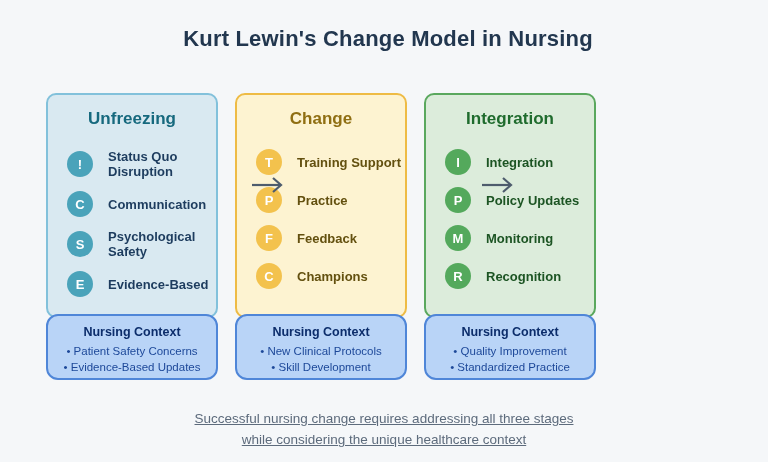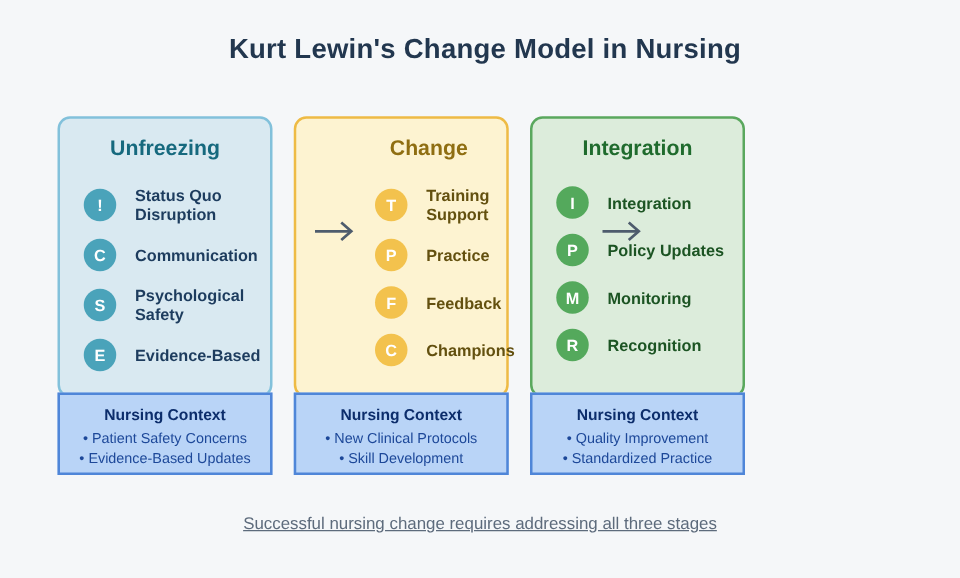--- a/index.html
+++ b/index.html
@@ -13,21 +13,21 @@
   }
   .columns{
     position:absolute;top:93px;left:46px;width:676px;
     display:flex;gap:17px;
   }
   .column{width:172px;display:flex;flex-direction:column;}
   .stage-card{
     height:225px;border-radius:10px;border:2px solid;box-sizing:border-box;
   }
   .stage-blue  .stage-card{background:#d9e9f1;border-color:#82c1db;}
-  .stage-yellow .stage-card{background:#fdf3d1;border-color:#eebb45;padding-left:44px;}
+  .stage-yellow .stage-card{background:#fdf3d1;border-color:#eebb45;}
   .stage-green .stage-card{background:#dcecdb;border-color:#5aa85e;}
   .stage-title{
     text-align:center;margin-top:14px;font-size:17px;font-weight:bold;
   }
   .stage-blue  .stage-title{color:#16697e;}
   .stage-yellow .stage-title{color:#8f6e12;}
   .stage-green .stage-title{color:#1f6b2d;}
   .items{margin-top:20px;padding-left:19px;display:flex;flex-direction:column;gap:12px;}
   .item{display:flex;align-items:center;gap:15px;}
   .badge{
@@ -37,21 +37,21 @@
   }
   .stage-blue  .badge{background:#4aa3ba;}
   .stage-yellow .badge{background:#f3c24d;}
   .stage-green .badge{background:#54a95c;}
   .item-label{font-size:13px;font-weight:bold;}
   .stage-blue  .item-label{color:#1d3c5e;}
   .stage-yellow .item-label{color:#63500f;}
   .stage-green .item-label{color:#1c5423;}
   .context-card{
     position:relative;margin-top:-4px;height:66px;box-sizing:border-box;
-    background:#b9d4f7;border:2px solid #4f86d8;border-radius:0;
+    background:#b9d4f7;border:2px solid #4f86d8;border-radius:12px;
     text-align:center;
   }
   .context-title{margin-top:9px;font-size:12.5px;font-weight:bold;color:#0c2d6b;}
   .context-bullets{margin-top:4px;font-size:11.5px;color:#1d4899;line-height:16px;}
   .context-bullets div::before{content:"• ";}
   .flow-arrow{position:absolute;top:174px;width:38px;height:22px;}
   .flow-arrow.a1{left:249px;}
   .flow-arrow.a2{left:479px;}
   .footer{
     position:absolute;top:408px;left:0;width:768px;text-align:center;
@@ -166,15 +166,16 @@
     <line x1="3" y1="11" x2="31" y2="11" stroke="#4e5c6d" stroke-width="2.2"></line>
     <polyline points="24,4 32,11 24,18" fill="none" stroke="#4e5c6d" stroke-width="2.2"></polyline>
   </svg>
   <svg class="flow-arrow a2" viewBox="0 0 38 22">
     <line x1="3" y1="11" x2="31" y2="11" stroke="#4e5c6d" stroke-width="2.2"></line>
     <polyline points="24,4 32,11 24,18" fill="none" stroke="#4e5c6d" stroke-width="2.2"></polyline>
   </svg>
 
   <div class="footer">
     <div>Successful nursing change requires addressing all three stages</div>
+    <div>while considering the unique healthcare context</div>
   </div>
 
 </div>
 
 </body></html>

